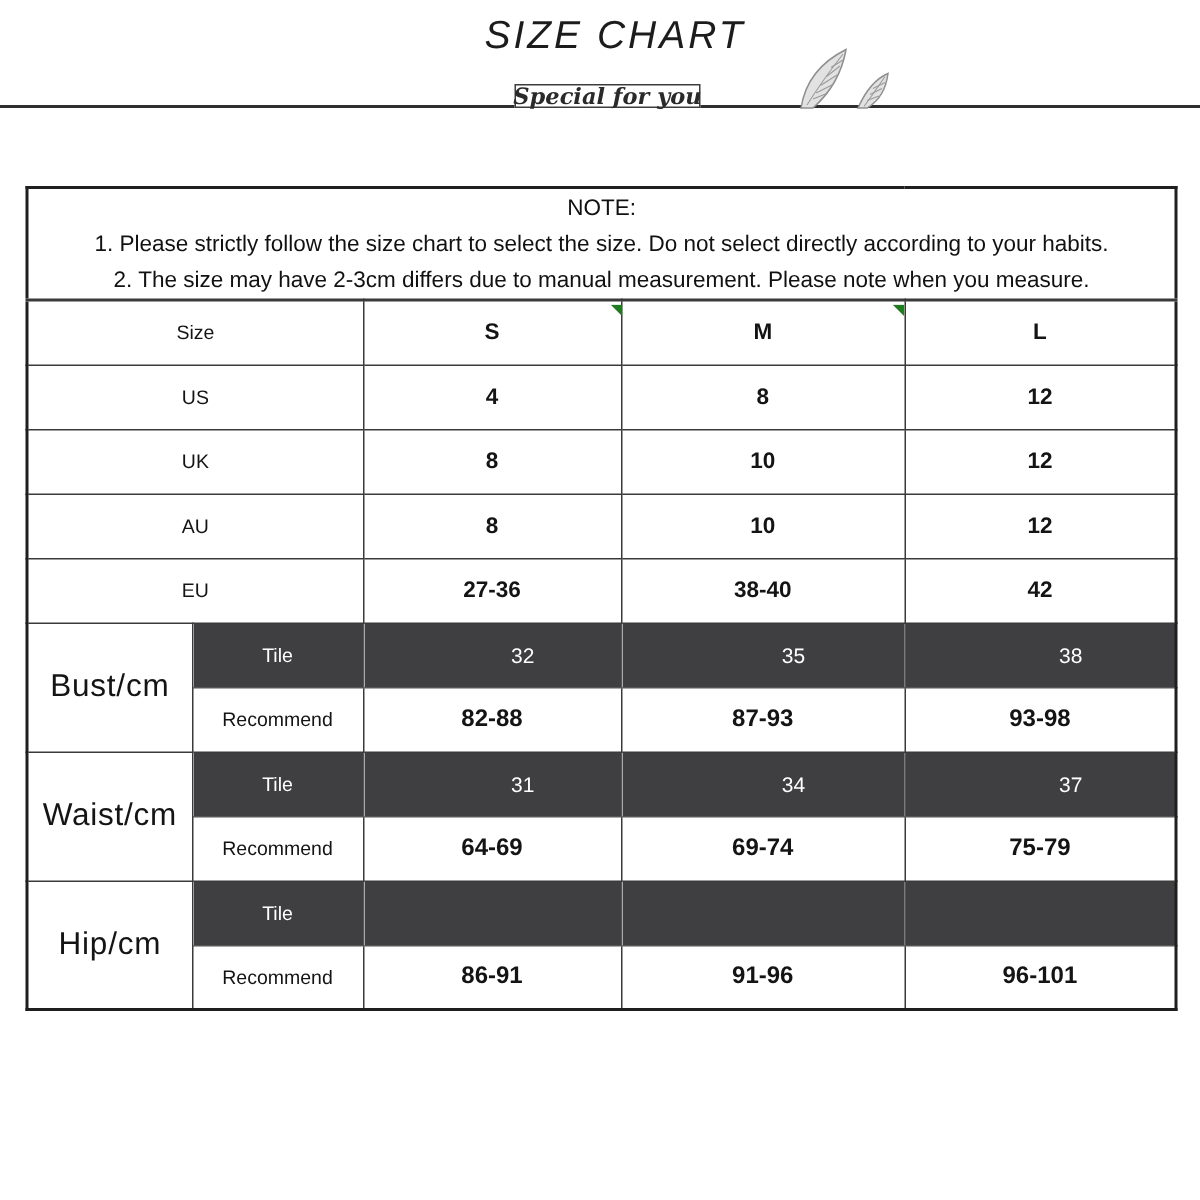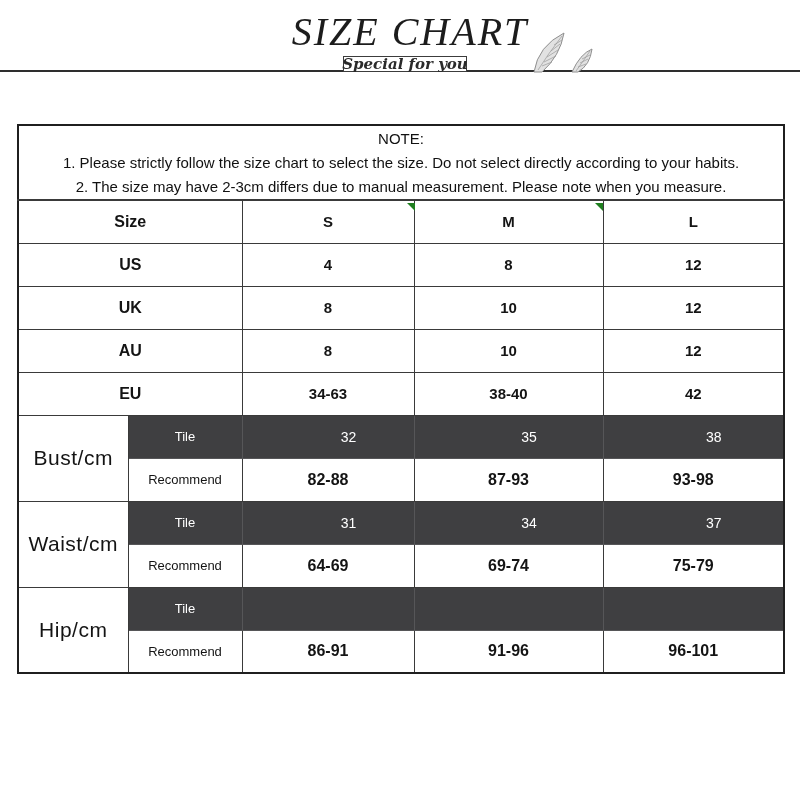--- a/index.html
+++ b/index.html
@@ -14,23 +14,23 @@
   body{
     width:800px;height:800px;position:relative;overflow:hidden;
     font-family:"Liberation Sans","DejaVu Sans",sans-serif;
     color:var(--text);
   }
   
   .hdr{position:absolute;left:0;top:0;width:800px;height:110px;}
   .hdr-title{
     position:absolute;left:0;top:8px;width:100%;
     text-align:center;
-    font-family:Liberation Serif, serif;
+    font-family:Liberation Sans, sans-serif;
     font-style:italic;font-weight:400;
-    font-size:40px;letter-spacing:2px;color:#1c1c1c;padding-left:20px;
+    font-size:26px;letter-spacing:2px;color:#1c1c1c;padding-left:20px;
   }
   .hdr-line{
     position:absolute;left:0;top:70px;width:800px;height:2px;
     background:#2e2e2e;
   }
   .ribbon{
     position:absolute;left:343px;top:56px;width:124px;height:16px;
     background:#ffffff;border:1px solid #3c3c3c;
     display:flex;align-items:center;justify-content:center;
   }
@@ -43,21 +43,21 @@
   
   .tbl-wrap{position:absolute;left:17px;top:124px;width:766px;}
   table{border-collapse:collapse;table-layout:fixed;width:766px;
         border:2px solid var(--border-outer);}
   td{border:1px solid var(--border-inner);text-align:center;vertical-align:middle;
      overflow:hidden;}
   tr.note-row td{height:75px;border-bottom:2px solid var(--border-inner);margin-top:36px;}
   .note-inner{line-height:24px;font-size:15px;color:#111;}
   .note-title{font-size:15px;}
   tr.data-row td{height:43px;}
-  .lab{font-weight:bold;font-size:16px;}
+  .lab{font-weight:normal;font-size:13px;}
   .val-b{font-weight:bold;font-size:15px;}
   .big-lab{font-weight:400;font-size:21px;letter-spacing:0.5px;}
   .sub{font-size:13px;}
   .dark{background:var(--dark-row-bg);color:#ffffff;border-color:#565658;}
   .dark.sub{font-size:13px;}
   .dark.val{font-size:14px;font-weight:400;padding-left:41px;}
   .rec-val{font-size:16px;font-weight:700;}
   
   .cell-marker{
     position:absolute;width:8px;height:8px;background:var(--marker-green);
@@ -132,21 +132,21 @@
 
       <tr class="data-row">
         <td colspan="2" class="lab">AU</td>
         <td class="val-b">8</td>
         <td class="val-b">10</td>
         <td class="val-b">12</td>
       </tr>
 
       <tr class="data-row">
         <td colspan="2" class="lab">EU</td>
-        <td class="val-b">34-63</td>
+        <td class="val-b">27-36</td>
         <td class="val-b">38-40</td>
         <td class="val-b">42</td>
       </tr>
 
       <tr class="data-row">
         <td rowspan="2" class="big-lab">Bust/cm</td>
         <td class="dark sub">Tile</td>
         <td class="dark val">32</td>
         <td class="dark val">35</td>
         <td class="dark val">38</td>

